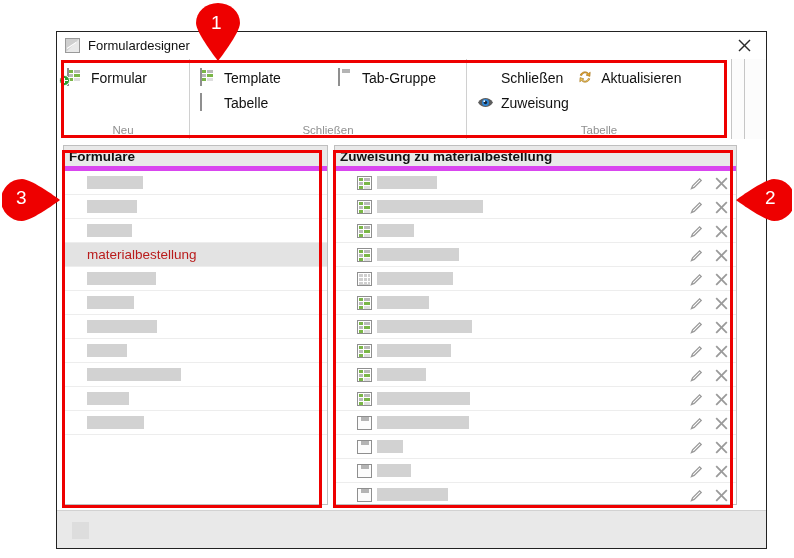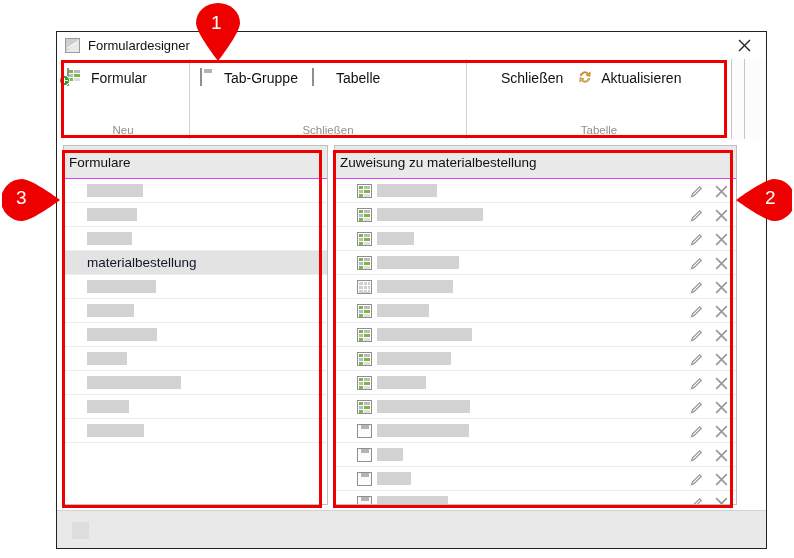--- a/index.html
+++ b/index.html
@@ -162,43 +162,44 @@
     top:6px;
     border:1px solid #bfbfbf;
     box-sizing:border-box;
     background:#ffffff;
     overflow:hidden;
   }
   #panel-formulare{left:6px;width:265px;height:360px;}
   #panel-bausteine{left:277px;width:403px;height:360px;}
 
   .panel-head{
-    height:33px;
+    height:25px;
     background:#e9e9e9;
-    border-bottom:1px solid #d946ef;
+    border-bottom:5px solid #d946ef;
     display:flex;align-items:center;
     padding-left:5px;
     font-size:13.5px;
     color:#101010;
     box-sizing:border-box;
+    font-weight:bold;
   }
   .panel-list{position:relative;}
 
   .frow{
     height:24px;
     border-bottom:1px solid #ededed;
     display:flex;align-items:center;
     box-sizing:border-box;
     cursor:pointer;
   }
   .frow.sel{background:#e3e3e3;}
   .frow .redact{
     height:13px;background:#d2d2d2;margin-left:23px;
   }
-  .frow .ftext{margin-left:23px;font-size:13.5px;color:#0f172a;}
+  .frow .ftext{margin-left:23px;font-size:13.5px;color:#b91c1c;}
 
   .brow{
     height:24px;
     border-bottom:1px solid #ededed;
     display:flex;align-items:center;
     box-sizing:border-box;
     position:relative;
     cursor:pointer;
   }
   .brow .bico{margin-left:22px;flex:none;display:flex;align-items:center;}
@@ -288,20 +289,33 @@
               </span>
             </span>
             <span class="lbl">Formular</span>
           </div>
         </div>
         <div class="rgroup-label">Neu</div>
       </div>
 
       <div class="rgroup" style="width:277px">
         <div class="rgroup-body">
+          <div class="ribbon-item" style="width:124px">
+            <span class="ico">
+              <span class="ic-grid" style="width:15px;height:14px;margin-top:1px">
+                <i style="left:1px;top:1px;width:4px;height:3px;background:#7ab648"></i>
+                <i style="left:6px;top:1px;width:6px;height:3px;background:#b9b9b9"></i>
+                <i style="left:1px;top:5px;width:4px;height:3px;background:#b9b9b9"></i>
+                <i style="left:6px;top:5px;width:6px;height:3px;background:#7ab648"></i>
+                <i style="left:1px;top:9px;width:4px;height:3px;background:#7ab648"></i>
+                <i style="left:6px;top:9px;width:6px;height:3px;background:#dedede"></i>
+              </span>
+            </span>
+            <span class="lbl">Template</span>
+          </div>
           <div class="ribbon-item">
             <span class="ico">
               <span class="ic-tab" style="margin-top:1px"></span>
             </span>
             <span class="lbl">Tab-Gruppe</span>
           </div>
           <div class="ribbon-item" style="width:124px">
             <span class="ico">
               <span class="ic-grid" style="width:15px;height:14px;margin-top:1px">
                 <i style="left:1px;top:1px;right:1px;height:3px;background:#c9c9c9"></i>
@@ -327,20 +341,31 @@
           </div>
           <div class="ribbon-item" style="width:135px">
             <span class="ico">
               <svg class="ic-refresh" viewBox="0 0 16 16">
                 <path d="M3.2 6.2a5 5 0 0 1 8.4-1.8l1.6-1.2-.3 4.2-3.8-1.3 1.5-1.1A3.4 3.4 0 0 0 4.7 6.6z" fill="#e8a52a" stroke="#9a6a10" stroke-width=".6"></path>
                 <path d="M12.8 9.8a5 5 0 0 1-8.4 1.8l-1.6 1.2.3-4.2 3.8 1.3-1.5 1.1a3.4 3.4 0 0 0 5.9-1.6z" fill="#f2c85a" stroke="#9a6a10" stroke-width=".6"></path>
               </svg>
             </span>
             <span class="lbl">Aktualisieren</span>
           </div>
+          <div class="ribbon-item" style="width:135px">
+            <span class="ico">
+              <svg class="ic-eye" viewBox="0 0 17 11" style="margin-top:3px">
+                <path d="M1 5.5C3.2 2 6 1 8.5 1S13.8 2 16 5.5C13.8 9 11 10 8.5 10S3.2 9 1 5.5z" fill="#5d5d5d"></path>
+                <circle cx="8.5" cy="5.5" r="3.5" fill="#2f86d6"></circle>
+                <circle cx="8.5" cy="5.5" r="1.7" fill="#16263a"></circle>
+                <circle cx="7.3" cy="4.2" r=".9" fill="#ffffff"></circle>
+              </svg>
+            </span>
+            <span class="lbl">Zuweisung</span>
+          </div>
         </div>
         <div class="rgroup-label">Tabelle</div>
       </div>
 
     </div>
     <div class="ribbon-filler">
         <span class="inner"></span>
       </div>
   </div>
 

